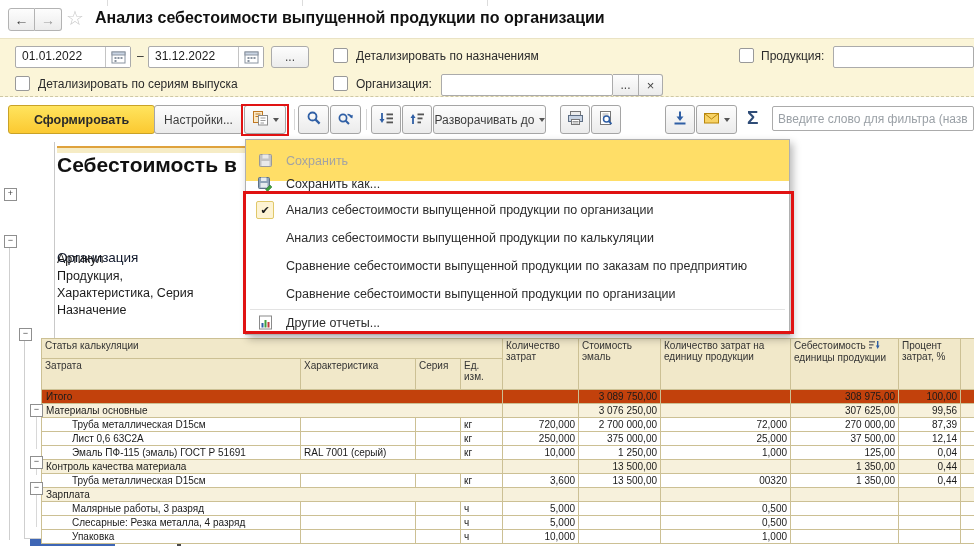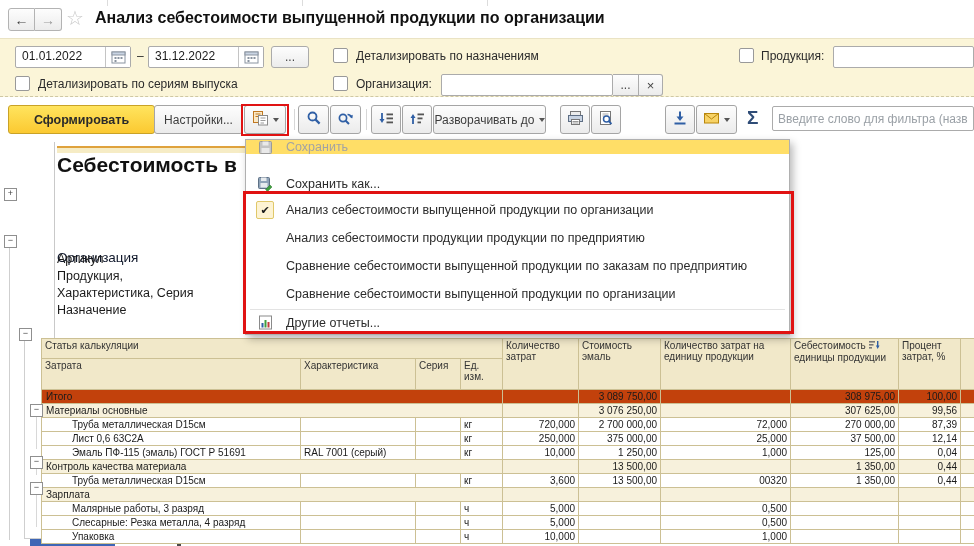--- a/index.html
+++ b/index.html
@@ -446,21 +446,21 @@
           <td class="num"></td>
           <td class="cut"></td>
         </tr>
       </tbody>
   </table>
 
   <div class="bluebar"></div>
   <div class="cursormark"></div>
 
   <div class="menu">
-    <div class="mi disabled hl" style="top:0;height:14px">
+    <div class="mi disabled hl" style="top:0;height:41px">
       <span class="mi-ico">
         <svg width="15" height="15" viewBox="0 0 15 15">
             <rect x="1.5" y="1.5" width="12" height="12" rx="1" fill="#c3c3c3" stroke="#9a9a9a"></rect>
             <rect x="4.5" y="1.5" width="6" height="4" fill="#e9e9e9"></rect>
             <rect x="3.5" y="8" width="8" height="5" fill="#e9e9e9"></rect>
           </svg>
       </span>
       <span class="mi-label">Сохранить</span>
     </div>
     <div class="mi" style="top:27px;height:33px">
@@ -473,21 +473,21 @@
           </svg>
       </span>
       <span class="mi-label">Сохранить как...</span>
     </div>
 
     <div class="mi" style="top:56px;height:28px">
       <span class="check-box">✔</span>
       <span class="mi-label">Анализ себестоимости выпущенной продукции по организации</span>
     </div>
     <div class="mi" style="top:84px;height:28px">
-      <span class="mi-label">Анализ себестоимости продукции продукции по предприятию</span>
+      <span class="mi-label">Анализ себестоимости выпущенной продукции по калькуляции</span>
     </div>
     <div class="mi" style="top:112px;height:28px">
       <span class="mi-label">Сравнение себестоимости выпущенной продукции по заказам по предприятию</span>
     </div>
     <div class="mi" style="top:140px;height:28px">
       <span class="mi-label">Сравнение себестоимости выпущенной продукции по организации</span>
     </div>
 
     <div class="menu-sep"></div>
     <div class="mi" style="top:171px;height:23px">

